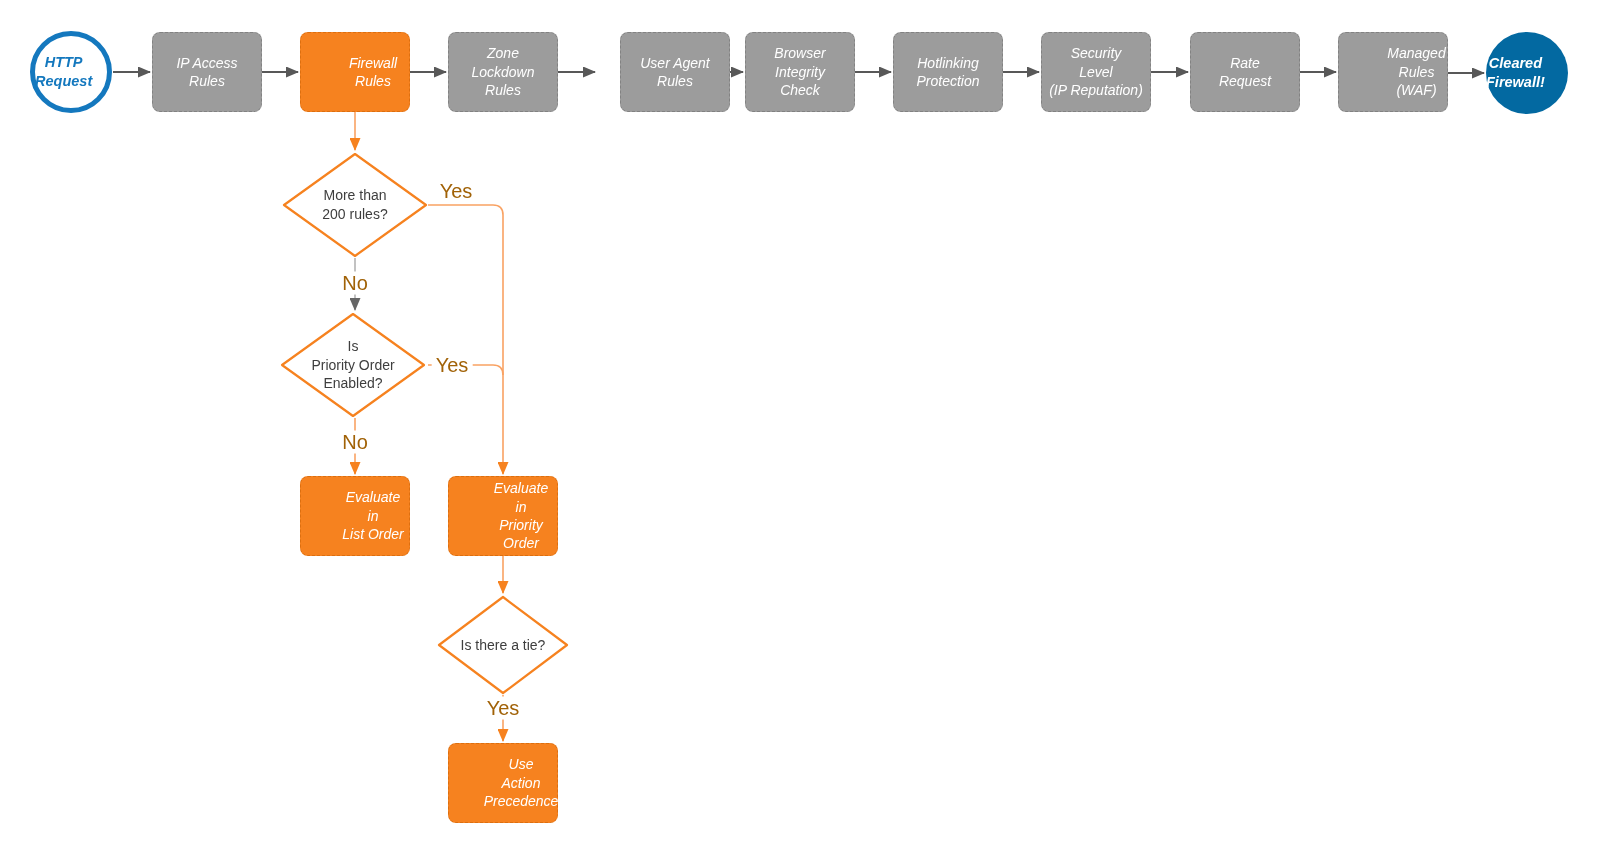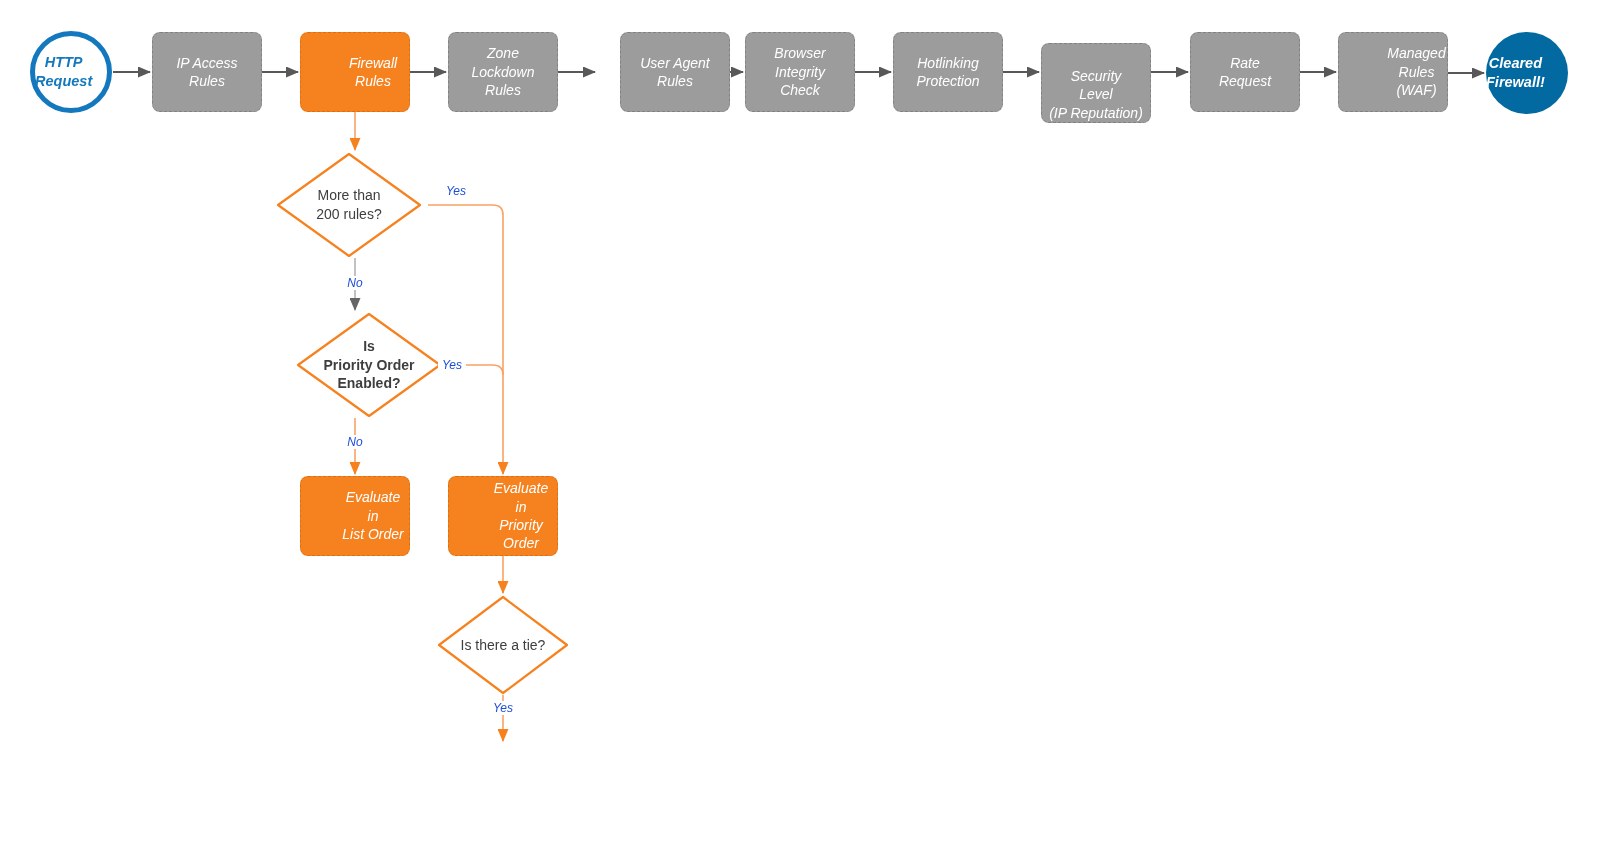--- a/index.html
+++ b/index.html
@@ -60,23 +60,22 @@
     display: flex; align-items: center; justify-content: center;
     text-align: center;
     color: #3E3E3E;
     font-size: 14px;
     line-height: 1.35;
     white-space: pre-line;
   }
   .edge-label {
     position: absolute;
     transform: translate(-50%, -50%);
-    font-style: italic;
-    font-size: 12px;
-    color: #1d4ed8;
+    font-size: 20px;
+    color: #a16207;
   }
   .edge-label.on-line { background: #ffffff; padding: 0 4px; }
 </style>
 </head>
 <body>
 
 <div id="canvas">
 
   <svg id="connector-layer" width="1600" height="858" viewBox="0 0 1600 858">
     <defs>
@@ -144,44 +143,44 @@
   </div>
   <div class="box gray" style="left:745px; top:32px;">
     <span class="lbl">Browser
 Integrity
 Check</span>
   </div>
   <div class="box gray" style="left:893px; top:32px;">
     <span class="lbl">Hotlinking
 Protection</span>
   </div>
-  <div class="box gray" style="left:1041px; top:43px;align-items:flex-end;">
+  <div class="box gray" style="left:1041px; top:32px;">
     <span class="lbl">Security
 Level
 (IP Reputation)</span>
   </div>
   <div class="box gray" style="left:1190px; top:32px;">
     <span class="lbl">Rate
 Request</span>
   </div>
   <div class="box gray" style="left:1338px; top:32px;padding-left:47px;">
     <span class="lbl">Managed
 Rules
 (WAF)</span>
   </div>
 
-  <div class="diamond" style="left:276px; top:152px; width:146px; height:106px;">
+  <div class="diamond" style="left:282px; top:152px; width:146px; height:106px;">
     <svg width="146" height="106" viewBox="0 0 146 106">
       <path d="M73,2 L144,53 L73,104 L2,53 Z" fill="#ffffff" stroke="#F6821F" stroke-width="2.2" stroke-linejoin="round"></path>
     </svg>
     <div class="lbl">More than
 200 rules?</div>
   </div>
 
-  <div class="diamond" style="left:296px; top:312px; width:146px; height:106px;font-weight:bold;">
+  <div class="diamond" style="left:280px; top:312px; width:146px; height:106px;">
     <svg width="146" height="106" viewBox="0 0 146 106">
       <path d="M73,2 L144,53 L73,104 L2,53 Z" fill="#ffffff" stroke="#F6821F" stroke-width="2.2" stroke-linejoin="round"></path>
     </svg>
     <div class="lbl">Is
 Priority Order
 Enabled?</div>
   </div>
 
   <div class="diamond" style="left:437px; top:595px; width:132px; height:100px;">
     <svg width="132" height="100" viewBox="0 0 132 100">
@@ -193,20 +192,25 @@
   <div class="box orange" style="left:300px; top:476px;">
     <span class="lbl">Evaluate
 in
 List Order</span>
   </div>
   <div class="box orange" style="left:448px; top:476px;">
     <span class="lbl">Evaluate
 in
 Priority Order</span>
   </div>
+  <div class="box orange" style="left:448px; top:743px;">
+    <span class="lbl">Use
+Action
+Precedence</span>
+  </div>
 
   <div class="edge-label" style="left:456px; top:191px;">Yes</div>
   <div class="edge-label on-line" style="left:355px; top:283px;">No</div>
   <div class="edge-label on-line" style="left:452px; top:365px;">Yes</div>
   <div class="edge-label on-line" style="left:355px; top:442px;">No</div>
   <div class="edge-label on-line" style="left:503px; top:708px;">Yes</div>
 
 </div>
 
 </body></html>

